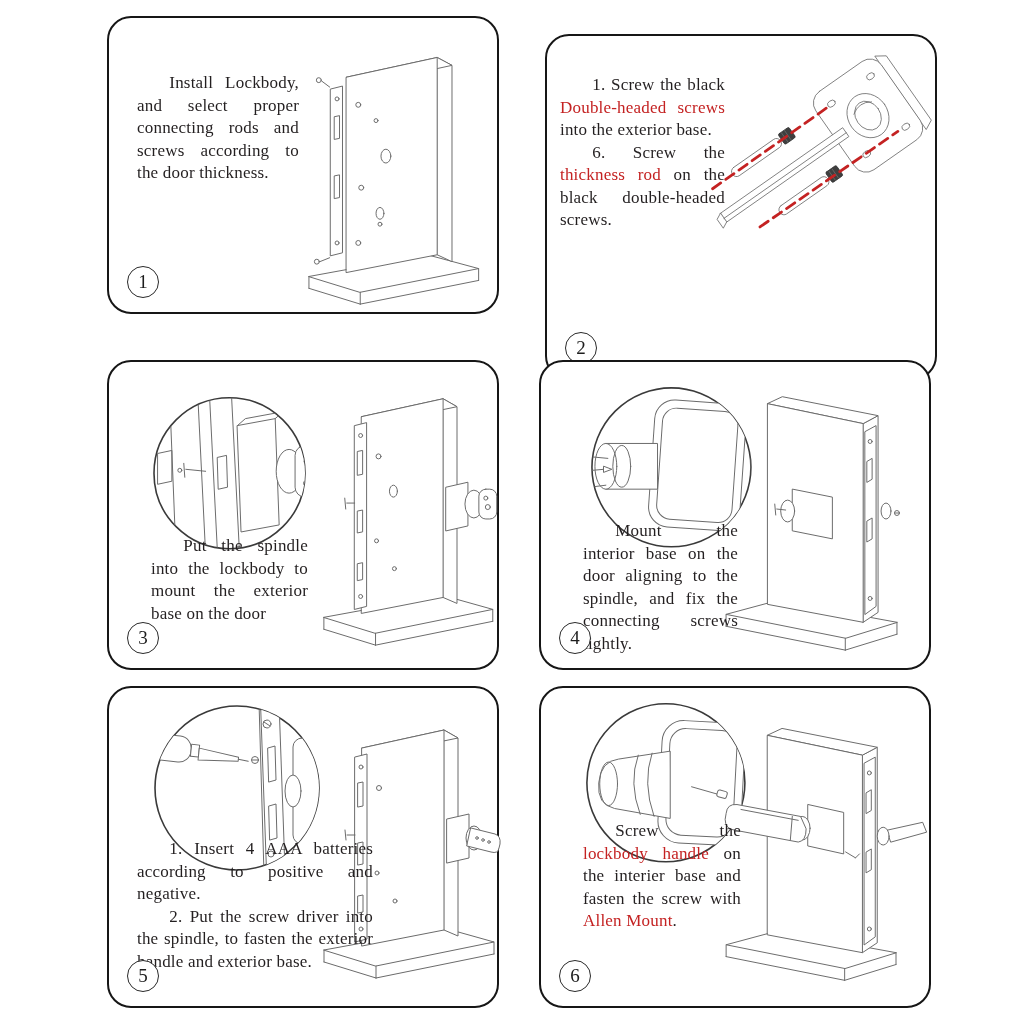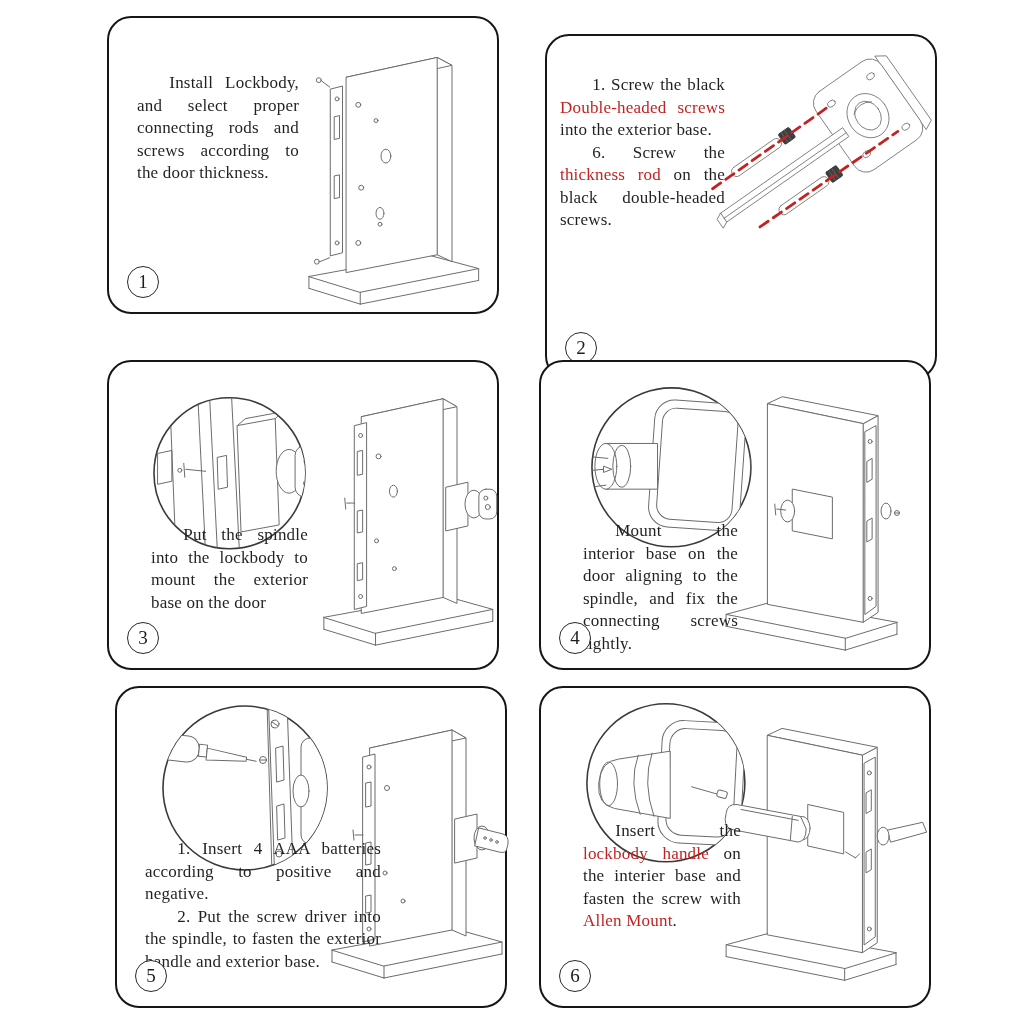--- a/index.html
+++ b/index.html
@@ -19,35 +19,35 @@
     position:absolute;
     border:2px solid var(--panel-border);
     border-radius:24px;
     background:#fff;
     box-sizing:border-box;
   }
   .p1{left:107px;top:16px;width:392px;height:298px;}
   .p2{left:539px;top:34px;width:392px;height:346px;margin-left:6px;}
   .p3{left:107px;top:360px;width:392px;height:310px;}
   .p4{left:539px;top:360px;width:392px;height:310px;}
-  .p5{left:107px;top:686px;width:392px;height:322px;margin-left:8px;}
+  .p5{left:107px;top:686px;width:392px;height:322px;}
   .p6{left:539px;top:686px;width:392px;height:322px;}
   .art{position:absolute;left:0;top:0;}
   .step-text{
     position:absolute;
     font-size:17px;line-height:22.5px;
     color:var(--ink);
     text-align:justify;
     letter-spacing:.2px;
   }
   .step-text p{margin:0;text-indent:1.9em;}
   .red{color:var(--red);}
   .t1{top:54px;left:28px;width:162px;}
   .t2{top:38px;left:13px;width:165px;}
-  .t3{top:162px;left:42px;width:157px;}
+  .t3{top:173px;left:42px;width:157px;}
   .t4{top:158px;left:42px;width:155px;}
   .t5{top:150px;left:28px;width:236px;}
   .t6{top:132px;left:42px;width:158px;}
   .badge{
     position:absolute;left:18px;bottom:14px;
     width:30px;height:30px;
     border:1.7px solid #2a2a2a;border-radius:50%;
     text-align:center;line-height:29px;
     font-size:19px;color:#1d1d1d;
     background:#fff;
@@ -387,16 +387,16 @@
 
     <polygon class="fw" points="268,118 304,126 304,168 268,160"></polygon>
     <ellipse class="fw" cx="262" cy="142" rx="8" ry="12"></ellipse>
     <path class="fw" d="M260,130 L196,118 Q186,117 185,127 L184,133 Q184,143 194,144 L258,156 Q266,155 266,143 Z"></path>
     <line x1="258" y1="134" x2="200" y2="123"></line>
     <line x1="252" y1="130" x2="250" y2="154"></line>
     <line x1="306" y1="166" x2="316" y2="172"></line>
       <line x1="316" y1="172" x2="320" y2="168"></line>
   </svg>
   <div class="step-text t6">
-    <p><span>Insert the </span><span class="red">lockbody handle</span><span> on the interier base and fasten the screw with </span><span class="red">Allen Mount</span><span>.</span></p>
+    <p><span>Screw the </span><span class="red">lockbody handle</span><span> on the interier base and fasten the screw with </span><span class="red">Allen Mount</span><span>.</span></p>
   </div>
   <div class="badge">6</div>
 </section>
 
 </body></html>

